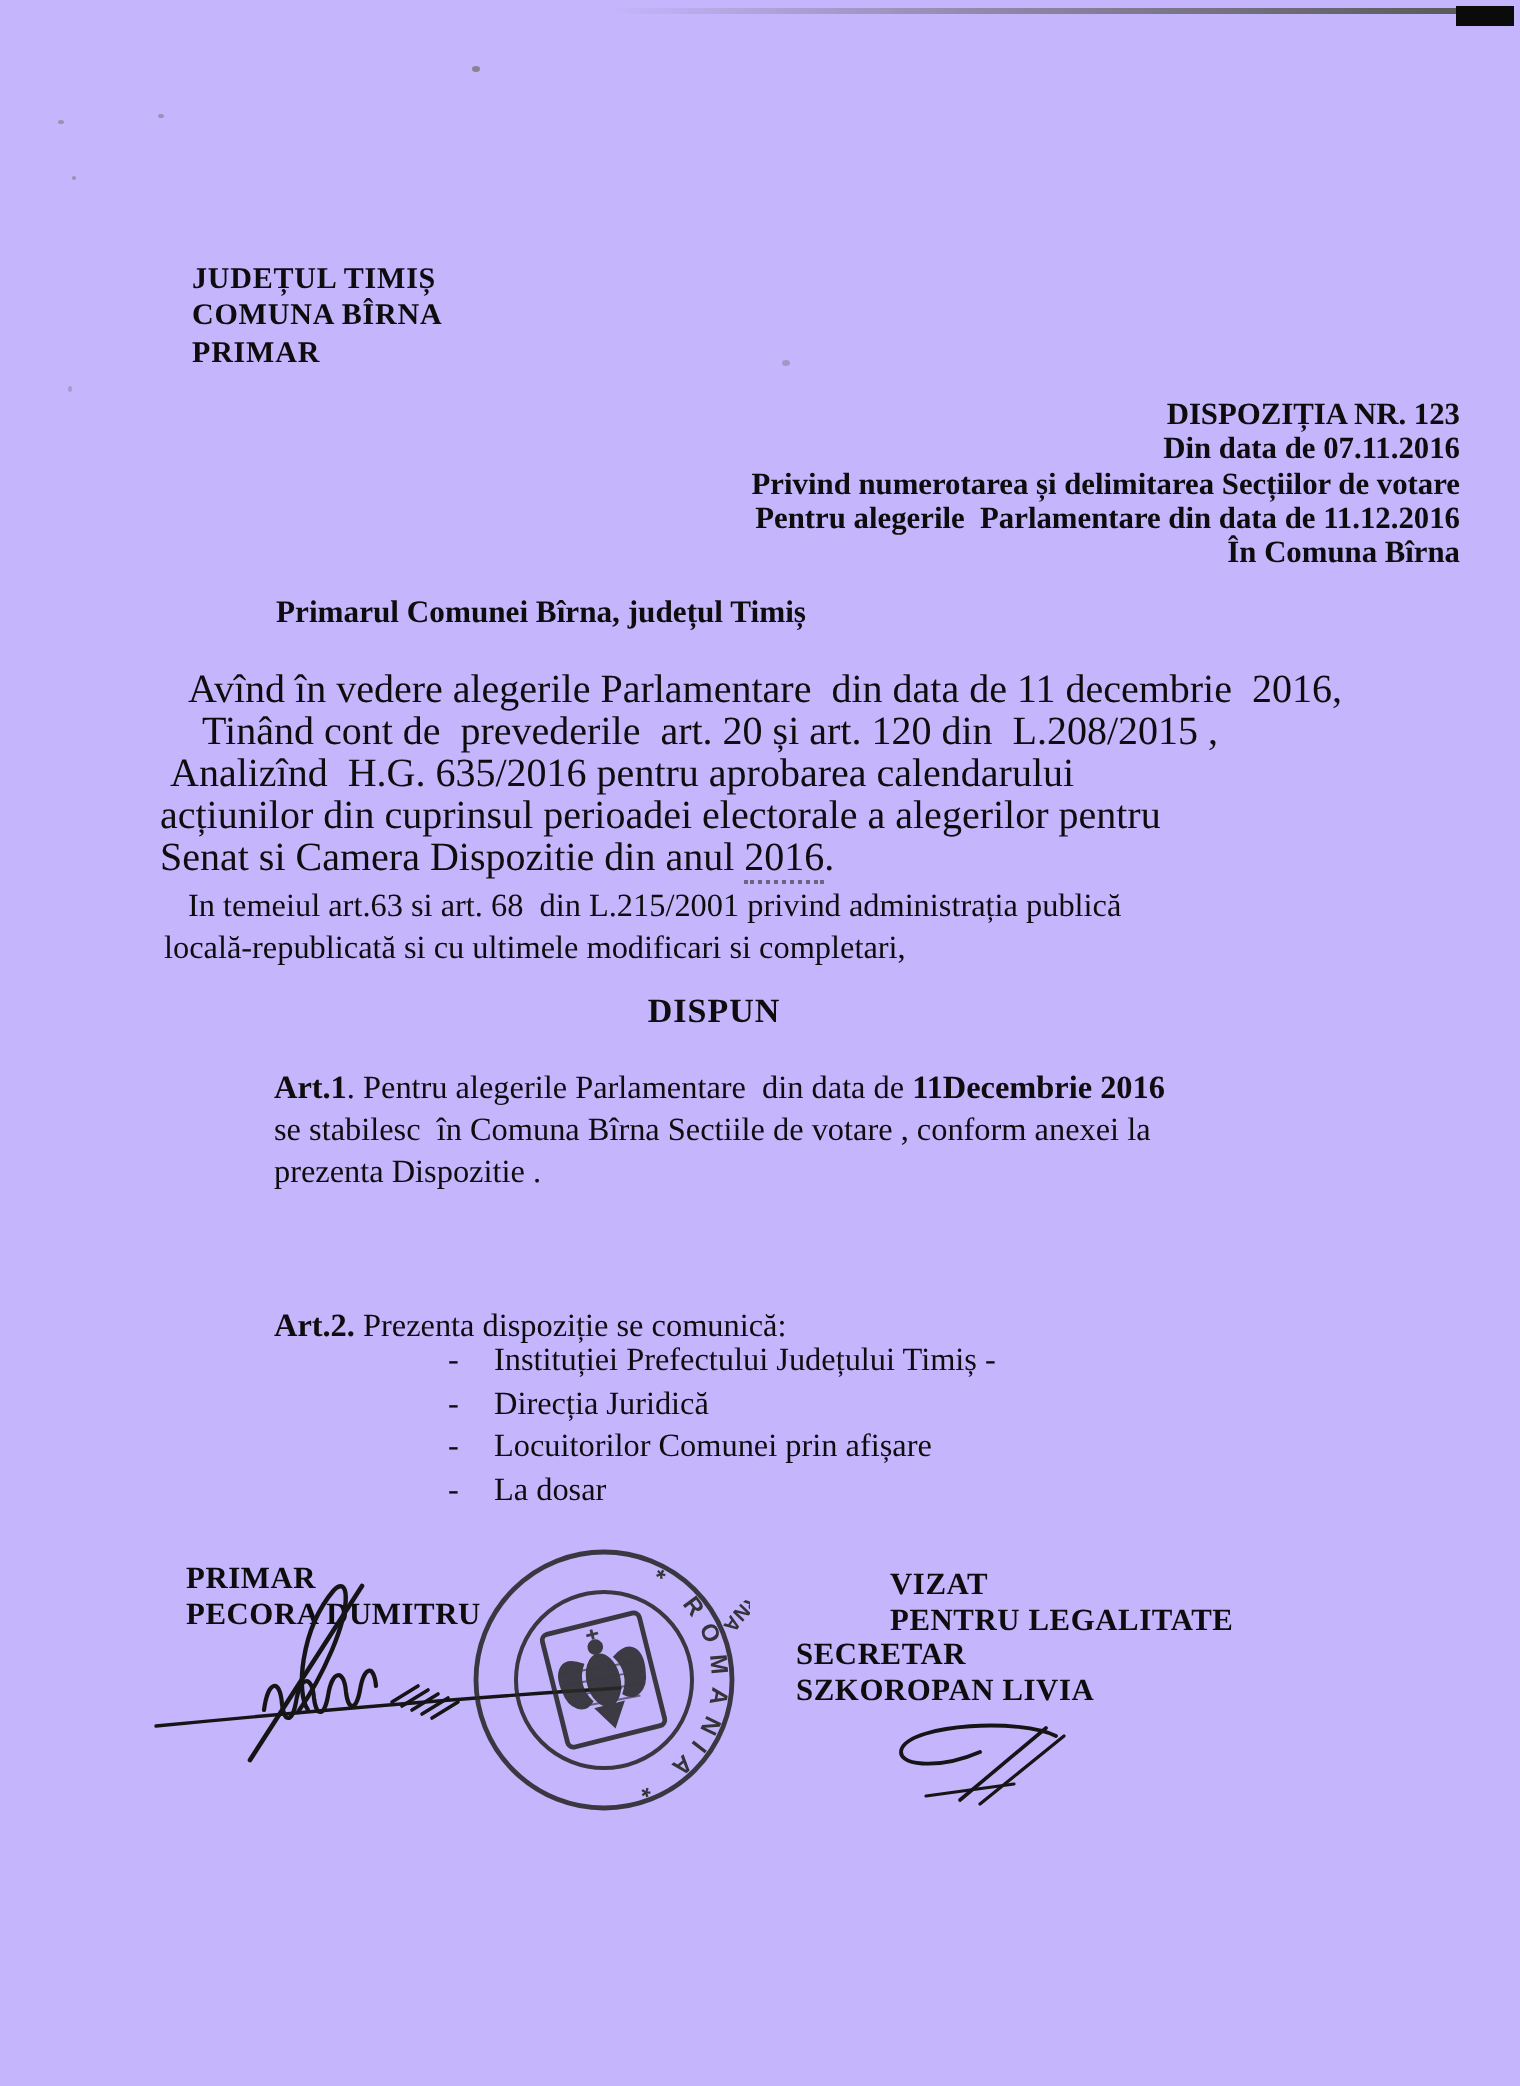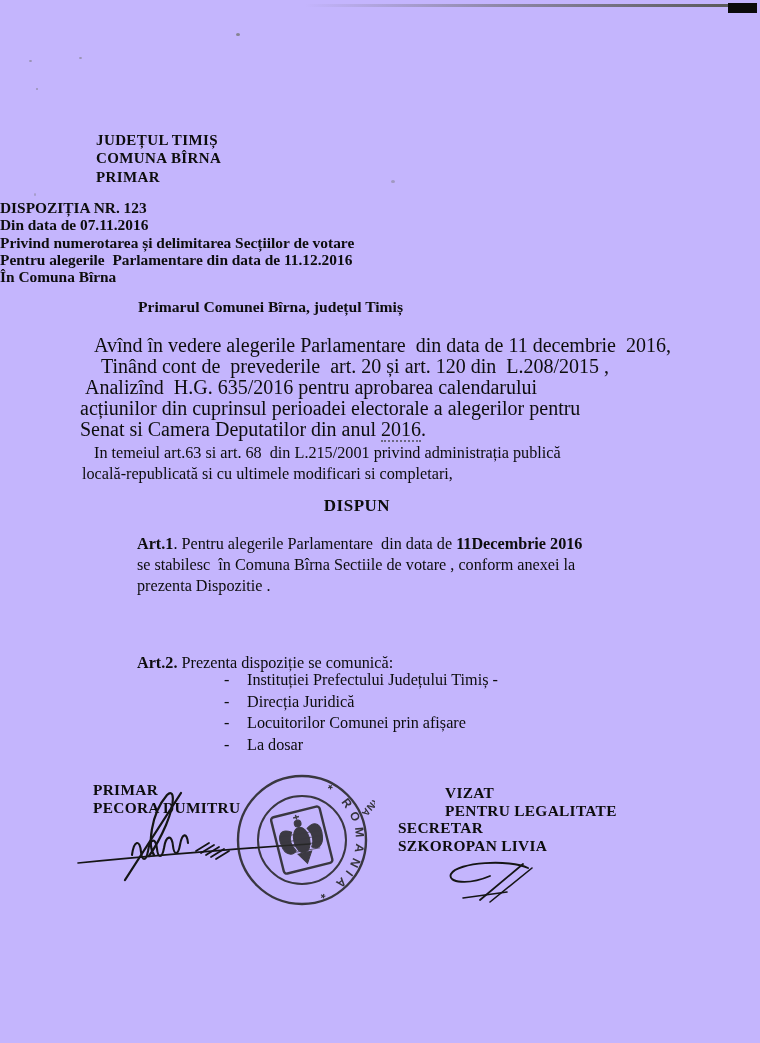--- a/index.html
+++ b/index.html
@@ -8,21 +8,21 @@
     background:#c4b5fd;color:#0d0d0d;
     font-family:"Liberation Serif", serif;
     padding-left:40px;
   }
   .abs{position:absolute;}
   .b{font-weight:bold;}
   .line{white-space:pre;}
   
   .letterhead{left:96px;top:131px;font-size:15px;font-weight:bold;line-height:18.4px;letter-spacing:.4px;}
   
-  .title-block{left:0;top:199px;width:714px;text-align:left;font-weight:bold;font-size:15.4px;line-height:17.3px;}
+  .title-block{left:16px;top:199px;width:714px;text-align:right;font-weight:bold;font-size:15.4px;line-height:17.3px;}
   .issuer{left:138px;top:298px;font-size:15.6px;font-weight:bold;text-align:center;}
   
   .preamble{left:80px;top:335px;font-size:20px;line-height:20.9px;}
   .preamble .i14{padding-left:14px;} .preamble .i21{padding-left:21px;} .preamble .i5{padding-left:5px;}
   .temei{left:80px;top:443px;font-size:16.2px;line-height:21px;}
   .temei .i14{padding-left:14px;} .temei .i2{padding-left:2px;}
   .year-dotted{border-bottom:2px dotted rgba(60,60,60,.65);}
   .dispun{left:0;top:496px;width:714px;text-align:center;font-weight:bold;font-size:17px;letter-spacing:.5px;}
   .art1{left:137px;top:534px;font-size:16.2px;line-height:21px;}
   .art2-head{left:137px;top:654px;font-size:16.2px;text-align:center;}
@@ -68,21 +68,21 @@
     <div class="line">În Comuna Bîrna</div>
   </div>
 
   <div class="abs issuer line">Primarul Comunei Bîrna, județul Timiș</div>
 
   <div class="abs preamble">
     <div class="line i14">Avînd în vedere alegerile Parlamentare  din data de 11 decembrie  2016,</div>
     <div class="line i21">Tinând cont de  prevederile  art. 20 și art. 120 din  L.208/2015 ,</div>
     <div class="line i5">Analizînd  H.G. 635/2016 pentru aprobarea calendarului</div>
     <div class="line">acțiunilor din cuprinsul perioadei electorale a alegerilor pentru</div>
-    <div class="line"><span>Senat si Camera Deputatilor din anul </span><span class="year-dotted">2016</span><span>.</span></div>
+    <div class="line"><span>Senat si Camera Dispozitie din anul </span><span class="year-dotted">2016</span><span>.</span></div>
   </div>
 
   <div class="abs temei">
     <div class="line i14">In temeiul art.63 si art. 68  din L.215/2001 privind administrația publică</div>
     <div class="line i2">locală-republicată si cu ultimele modificari si completari,</div>
   </div>
 
   <div class="abs dispun line">DISPUN</div>
 
   <div class="abs art1">

